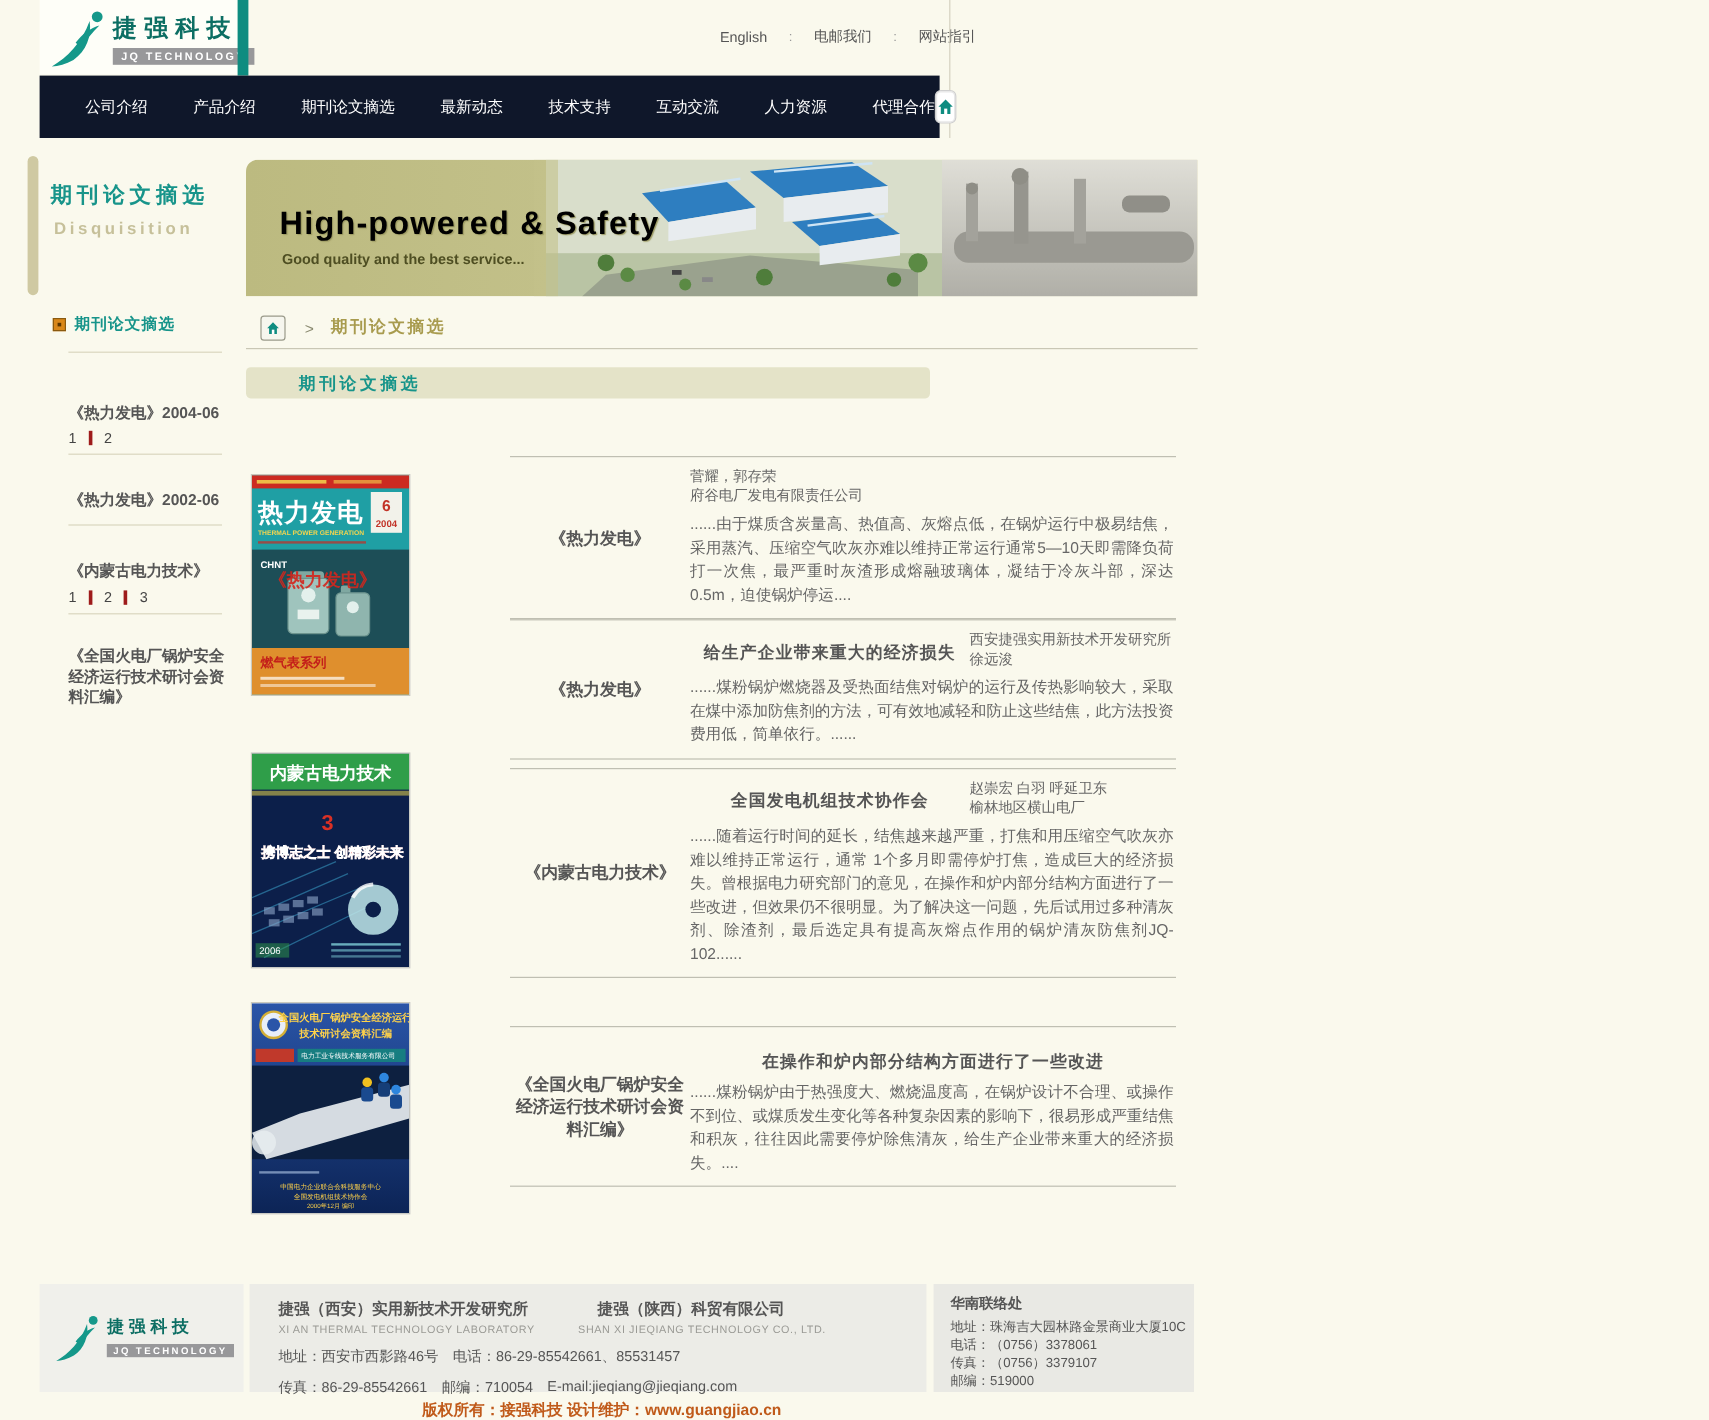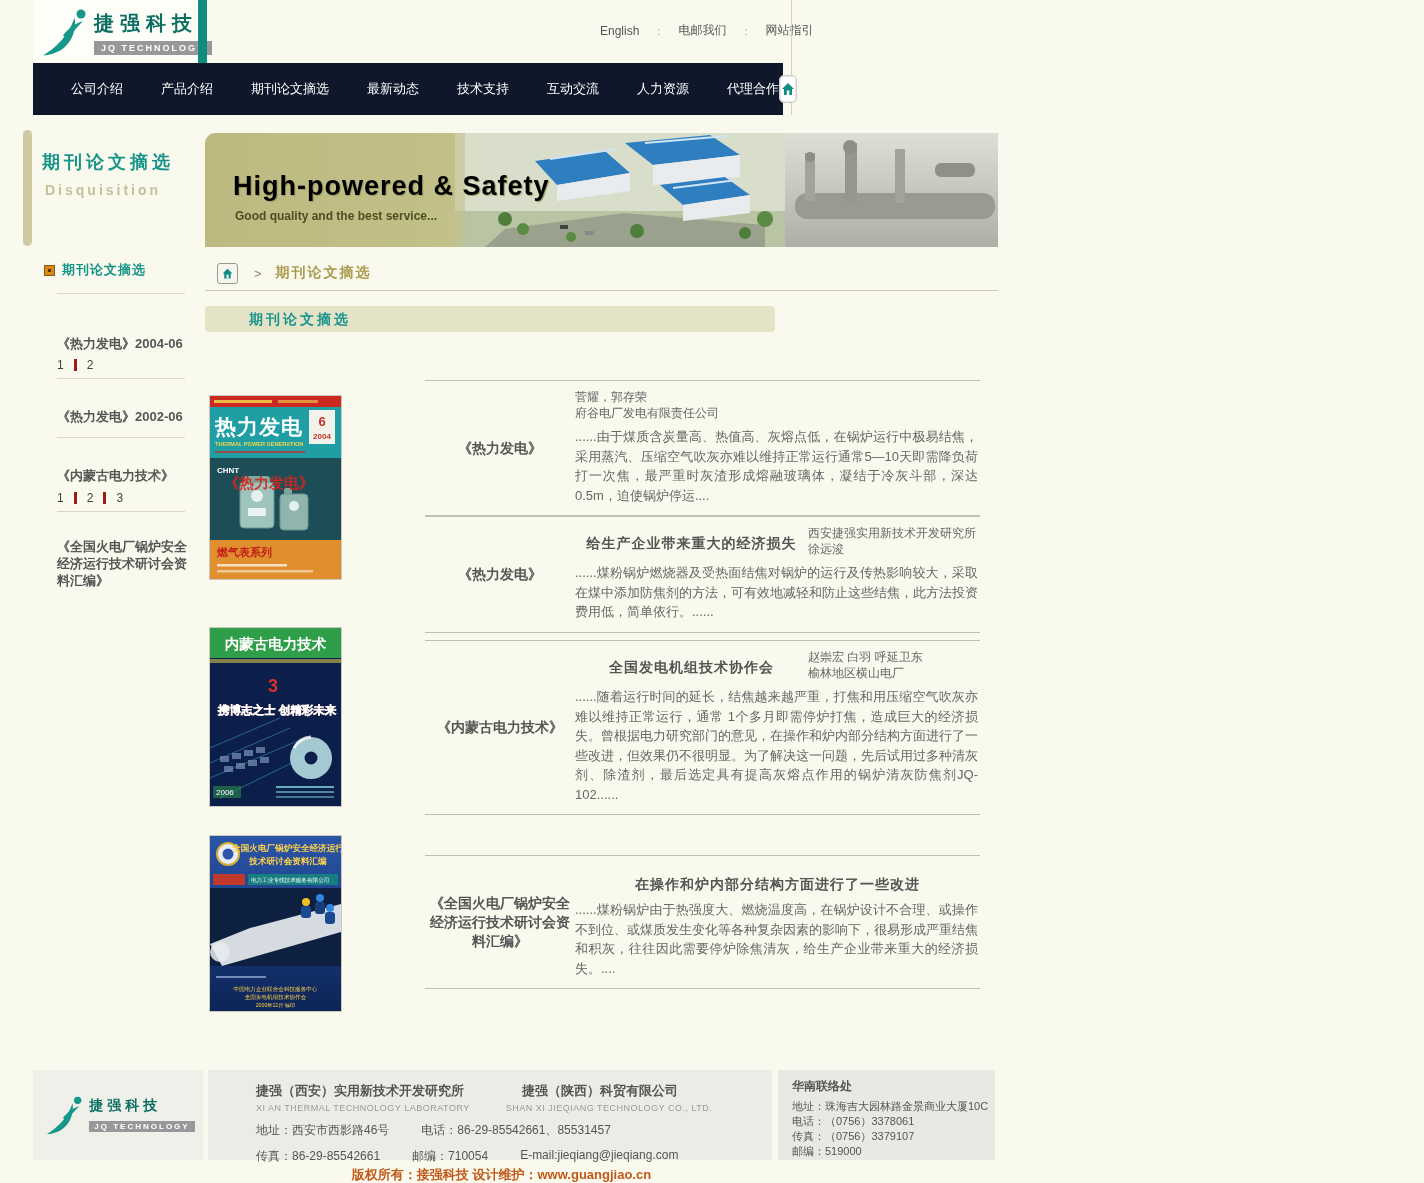--- a/index.html
+++ b/index.html
@@ -65,24 +65,24 @@
   .title-row{display:flex;}
   .a-title{flex:1;text-align:center;font-weight:bold;font-size:14px;color:#555;padding-top:14px;letter-spacing:1px;}
   .a-title.solo{padding-top:16px;}
   .a-authors{width:172px;font-size:12px;color:#666;line-height:16px;padding-top:4px;}
   .a-abstract{font-size:13px;color:#666;line-height:19.5px;margin-top:6px;padding-right:2px;text-align:justify;}
 
   
   .footer-left{position:absolute;left:33px;top:1070px;width:170px;height:90px;background:#F0F0EB;display:flex;align-items:center;justify-content:center;}
   .footer-left .logo-cn{font-size:14px;letter-spacing:4px;}
   .footer-left .logo-badge{font-size:8px;padding:1px 5px;}
-  .footer-mid{position:absolute;left:208px;top:1070px;width:564px;height:90px;background:#ECECE7;box-sizing:border-box;padding:12px 0 0 48px;}
+  .footer-mid{position:absolute;left:208px;top:1070px;width:564px;height:90px;background:#ECECE7;box-sizing:border-box;padding:12px 0 0 24px;}
   .fm-row1{display:flex;gap:58px;font-size:13px;font-weight:bold;color:#555;}
   .fm-row2{display:flex;gap:36px;font-size:9px;color:#9a9a95;margin-top:3px;letter-spacing:.5px;}
-  .fm-row3,.fm-row4{font-size:12px;color:#555;margin-top:9px;display:flex;gap:32px;}
+  .fm-row3,.fm-row4{font-size:12px;color:#555;margin-top:9px;display:flex;gap:12px;}
   .footer-right{position:absolute;left:778px;top:1070px;width:217px;height:90px;background:#E9E9E4;box-sizing:border-box;padding:8px 0 0 14px;font-size:11px;color:#555;}
   .fr-title{font-size:12px;font-weight:bold;margin-bottom:4px;}
   .fr-line{line-height:15px;}
   .copyright{position:absolute;left:205px;top:1166px;width:593px;text-align:center;font-size:13px;font-weight:bold;color:#C05A1A;}
   .copyright .url{cursor:pointer;}
 </style>
 </head>
 <body>
 
 <div class="page">

